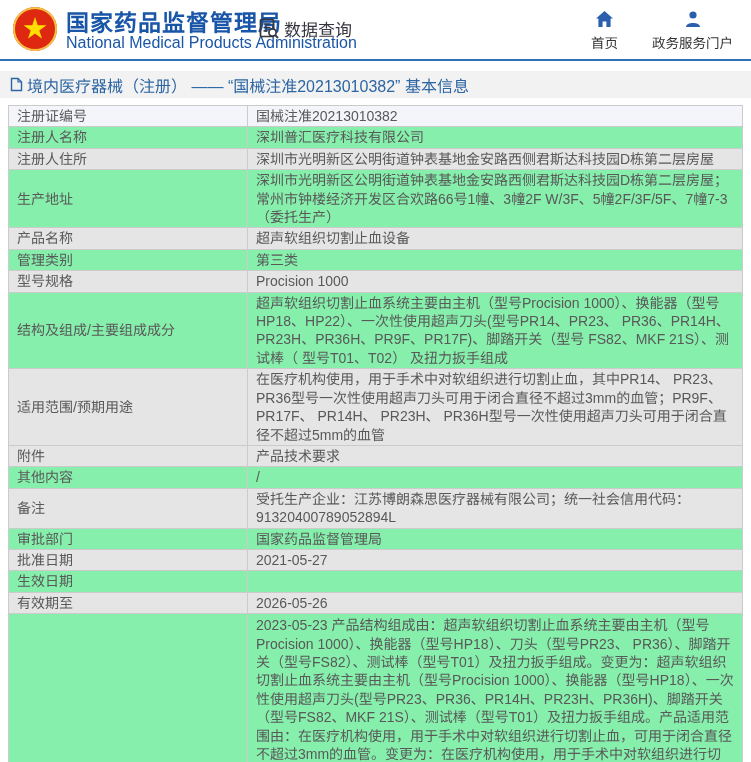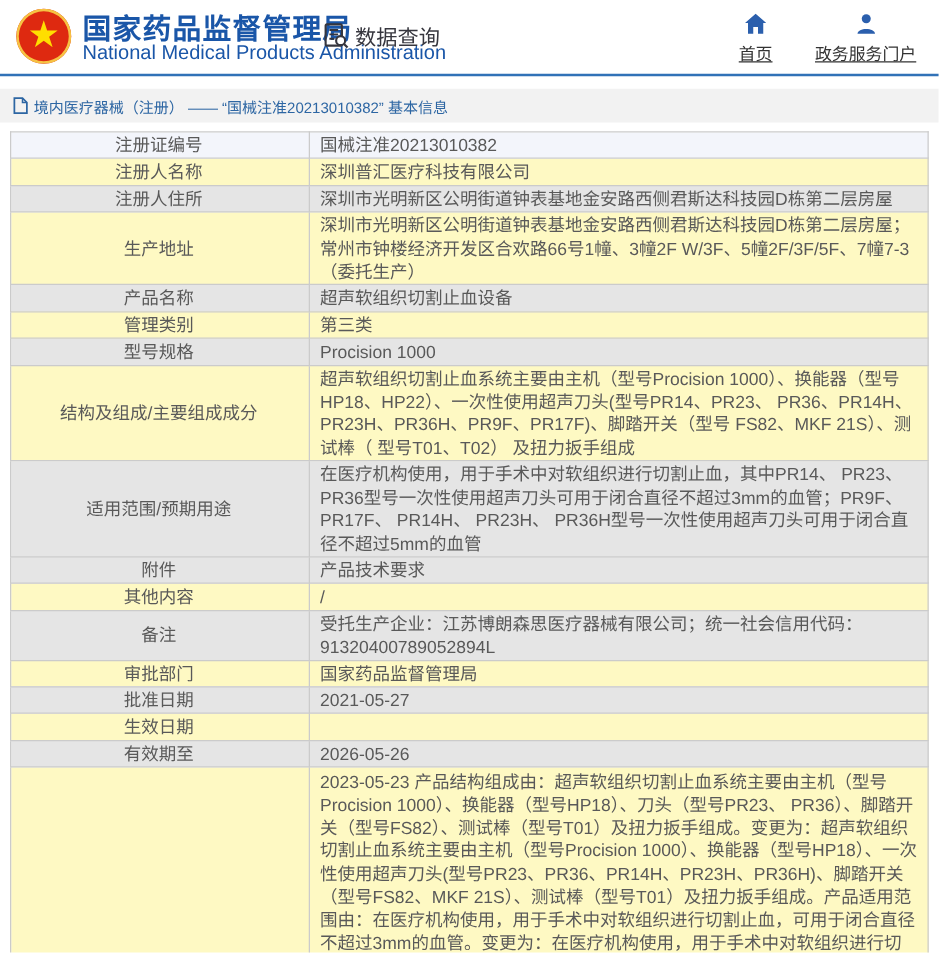--- a/index.html
+++ b/index.html
@@ -14,35 +14,35 @@
     box-shadow:0 0 0 2px #f6c343 inset; }
   .emblem span { color:#ffde00; font-size:24px; line-height:1; }
   .brand-text { margin-left:9px; }
   .brand-cn { font-size:23px; font-weight:bold; color:#1a56a8; letter-spacing:1px; line-height:26px; }
   .brand-en { font-size:16px; color:#1a56a8; line-height:13px; }
   .dq { position:absolute; left:240px; top:16px; display:flex; align-items:center; cursor:pointer;padding-left:19px; }
   .dq-label { font-size:17px; color:#36363e; margin-left:4px; }
   .nav { position:absolute; right:18px; top:8px; display:flex; gap:34px; }
   .nav-item { display:flex; flex-direction:column; align-items:center; cursor:pointer; }
   .nav-item .ico { height:20px; display:flex; align-items:flex-end; }
-  .nav-label { font-size:13.5px; color:#333333; margin-top:4px; white-space:nowrap;text-decoration:underline; }
+  .nav-label { font-size:13.5px; color:#333333; margin-top:4px; white-space:nowrap; }
   
   .crumb-gap { height:10px; background:#ffffff; }
   .crumb { height:27px; background:#f2f2f2; display:flex; align-items:center;
     padding-left:10px; }
-  .crumb-text { font-size:12px; color:#2d66a3; margin-left:4px; }
+  .crumb-text { font-size:16px; color:#2d66a3; margin-left:4px; }
   
   .tbl-wrap { padding:7px 8px 0 8px; }
   table { border-collapse:collapse; width:735px; table-layout:fixed; }
   td { border:1px solid #cbcbcb; font-size:14px; color:#595959;
     line-height:18.4px; padding:1px 8px; vertical-align:middle; }
-  td.lbl { width:239px; text-align:center; padding-right:10px; }
+  td.lbl { width:239px; text-align:left; padding-right:10px; }
   tr { height:21px; }
   tr.r-blue  td { background:#f3f5fb; }
-  tr.r-gray  td { background:#fef9c3;margin-left:28px; }
+  tr.r-gray  td { background:#86efac;margin-left:28px; }
   tr.r-white td { background:#e5e5e5; }
   tr.r-change td.val { vertical-align:top; padding-top:2px; white-space:pre-line; }
   tr.r-change { height:392px; }
   svg { display:block; }
 </style>
 </head>
 <body>
 
 <div class="header">
   <div class="brand">

